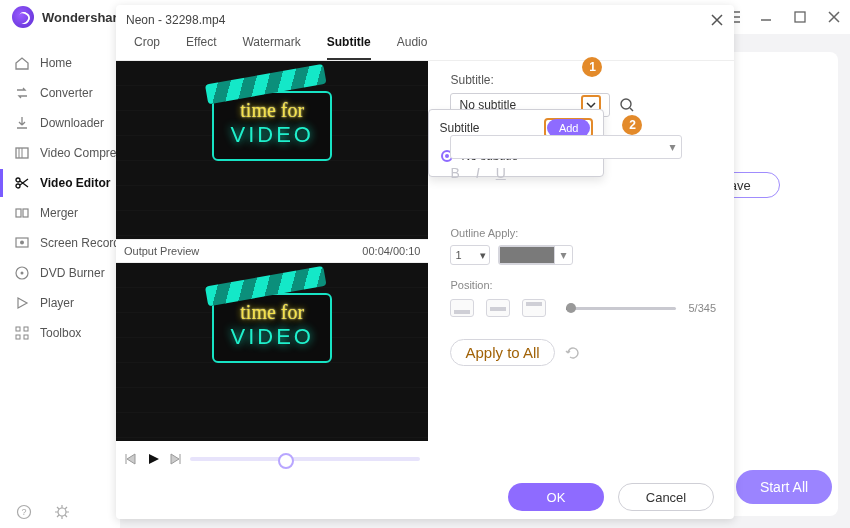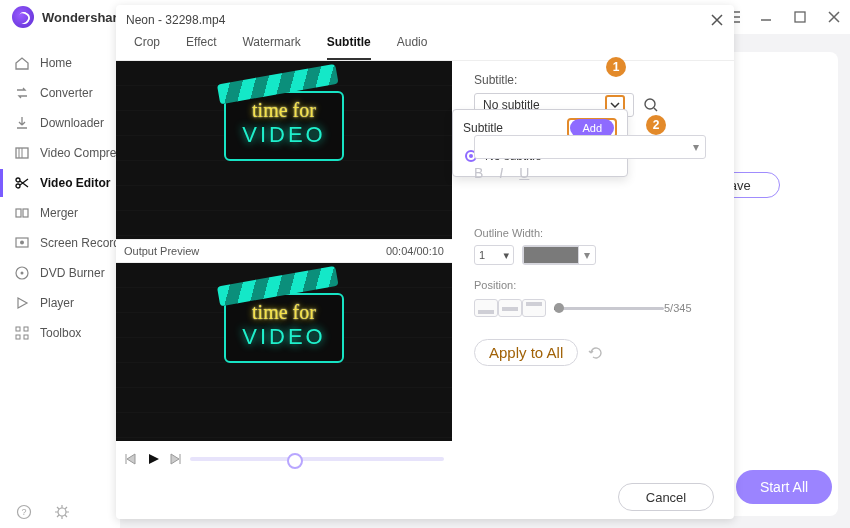--- a/index.html
+++ b/index.html
@@ -68,21 +68,21 @@
   .sect { margin-top:110px;}
   .label2 { color:#888; font-size:11px; margin-bottom:6px;}
   .ow-row { display:flex; align-items:center; gap:8px;}
   .mini-select{ width:40px; height:20px; border:1px solid #d6d6dd; border-radius:3px; display:flex; align-items:center; justify-content:space-between; padding:0 4px; font-size:11px; color:#555;}
   .swatch { width:56px; height:18px; background:#7a7a7a; border:1px solid #d6d6dd;}
   .slider-row{ display:flex; align-items:center; gap:10px; margin-top:18px;}
   .slider { flex:0 0 140px; height:3px; background:#c9c9d0; position:relative; border-radius:2px;}
   .slider .fill{position:absolute;left:0;top:0;height:100%;background:#333;border-radius:2px;}
   .slider .knob{position:absolute;top:-4px;width:10px;height:10px;border-radius:50%;background:#333;}
   .val{font-size:11px;color:#888;}
-  .pos-row{display:flex; align-items:center; gap:0; margin-top:8px;}
+  .pos-row{display:flex; align-items:center; gap:12px; margin-top:8px;}
   .pos-ico{width:24px;height:18px;border:1px solid #d6d6dd;border-radius:3px;position:relative;background:#fafafa;}
   .pos-ico span{position:absolute;left:3px;right:3px;height:4px;background:#cfcfd6;}
   .applyrow{margin-top:22px; display:flex; align-items:center; gap:10px;}
   .apply-btn{border:1px solid #d6d6dd;color:#a16207;border-radius:14px;padding:4px 14px;font-size:15px;cursor:pointer;}
   .refresh{color:#bbb;cursor:pointer;}
 
   .dlg-foot { position:absolute; left:0; right:0; bottom:8px; display:flex; justify-content:flex-end; gap:14px; padding:0 20px;}
   .btn { width:96px; height:28px; border-radius:14px; display:flex; align-items:center; justify-content:center; font-size:13px; cursor:pointer;}
   .btn.ok { background:#8e6bff; color:#fff;}
   .btn.cancel { background:#fff; border:1px solid #cfcfd6; color:#333;}
@@ -334,21 +334,21 @@
         <span style="flex:1"></span>
         <span class="chev2">▾</span>
       </div>
       <div class="ghost-icons">
         <span>B</span>
         <span style="font-style:italic">I</span>
         <span style="text-decoration:underline">U</span>
       </div>
 
       <div class="sect">
-        <div class="label2">Outline Width:</div>
+        <div class="label2">Outline Apply:</div>
         <div class="ow-row">
           <div class="mini-select">
               <span>1</span>
               <span>▾</span>
             </div>
           <div style="display:flex;align-items:center;border:1px solid #d6d6dd;border-radius:3px;">
             <div class="swatch"></div>
             <span style="padding:0 5px;color:#888">▾</span>
           </div>
         </div>
@@ -378,15 +378,16 @@
               <svg width="16" height="16">
                 <path d="M3 8a5 5 0 1 1 2 4M3 8l-2-2m2 2l2-2" fill="none" stroke="#bbb" stroke-width="1.4"></path>
               </svg>
             </span>
         </div>
       </div>
     </div>
   </div>
 
   <div class="dlg-foot">
+    <div class="btn ok">OK</div>
     <div class="btn cancel">Cancel</div>
   </div>
 </div>
 
 </body></html>

